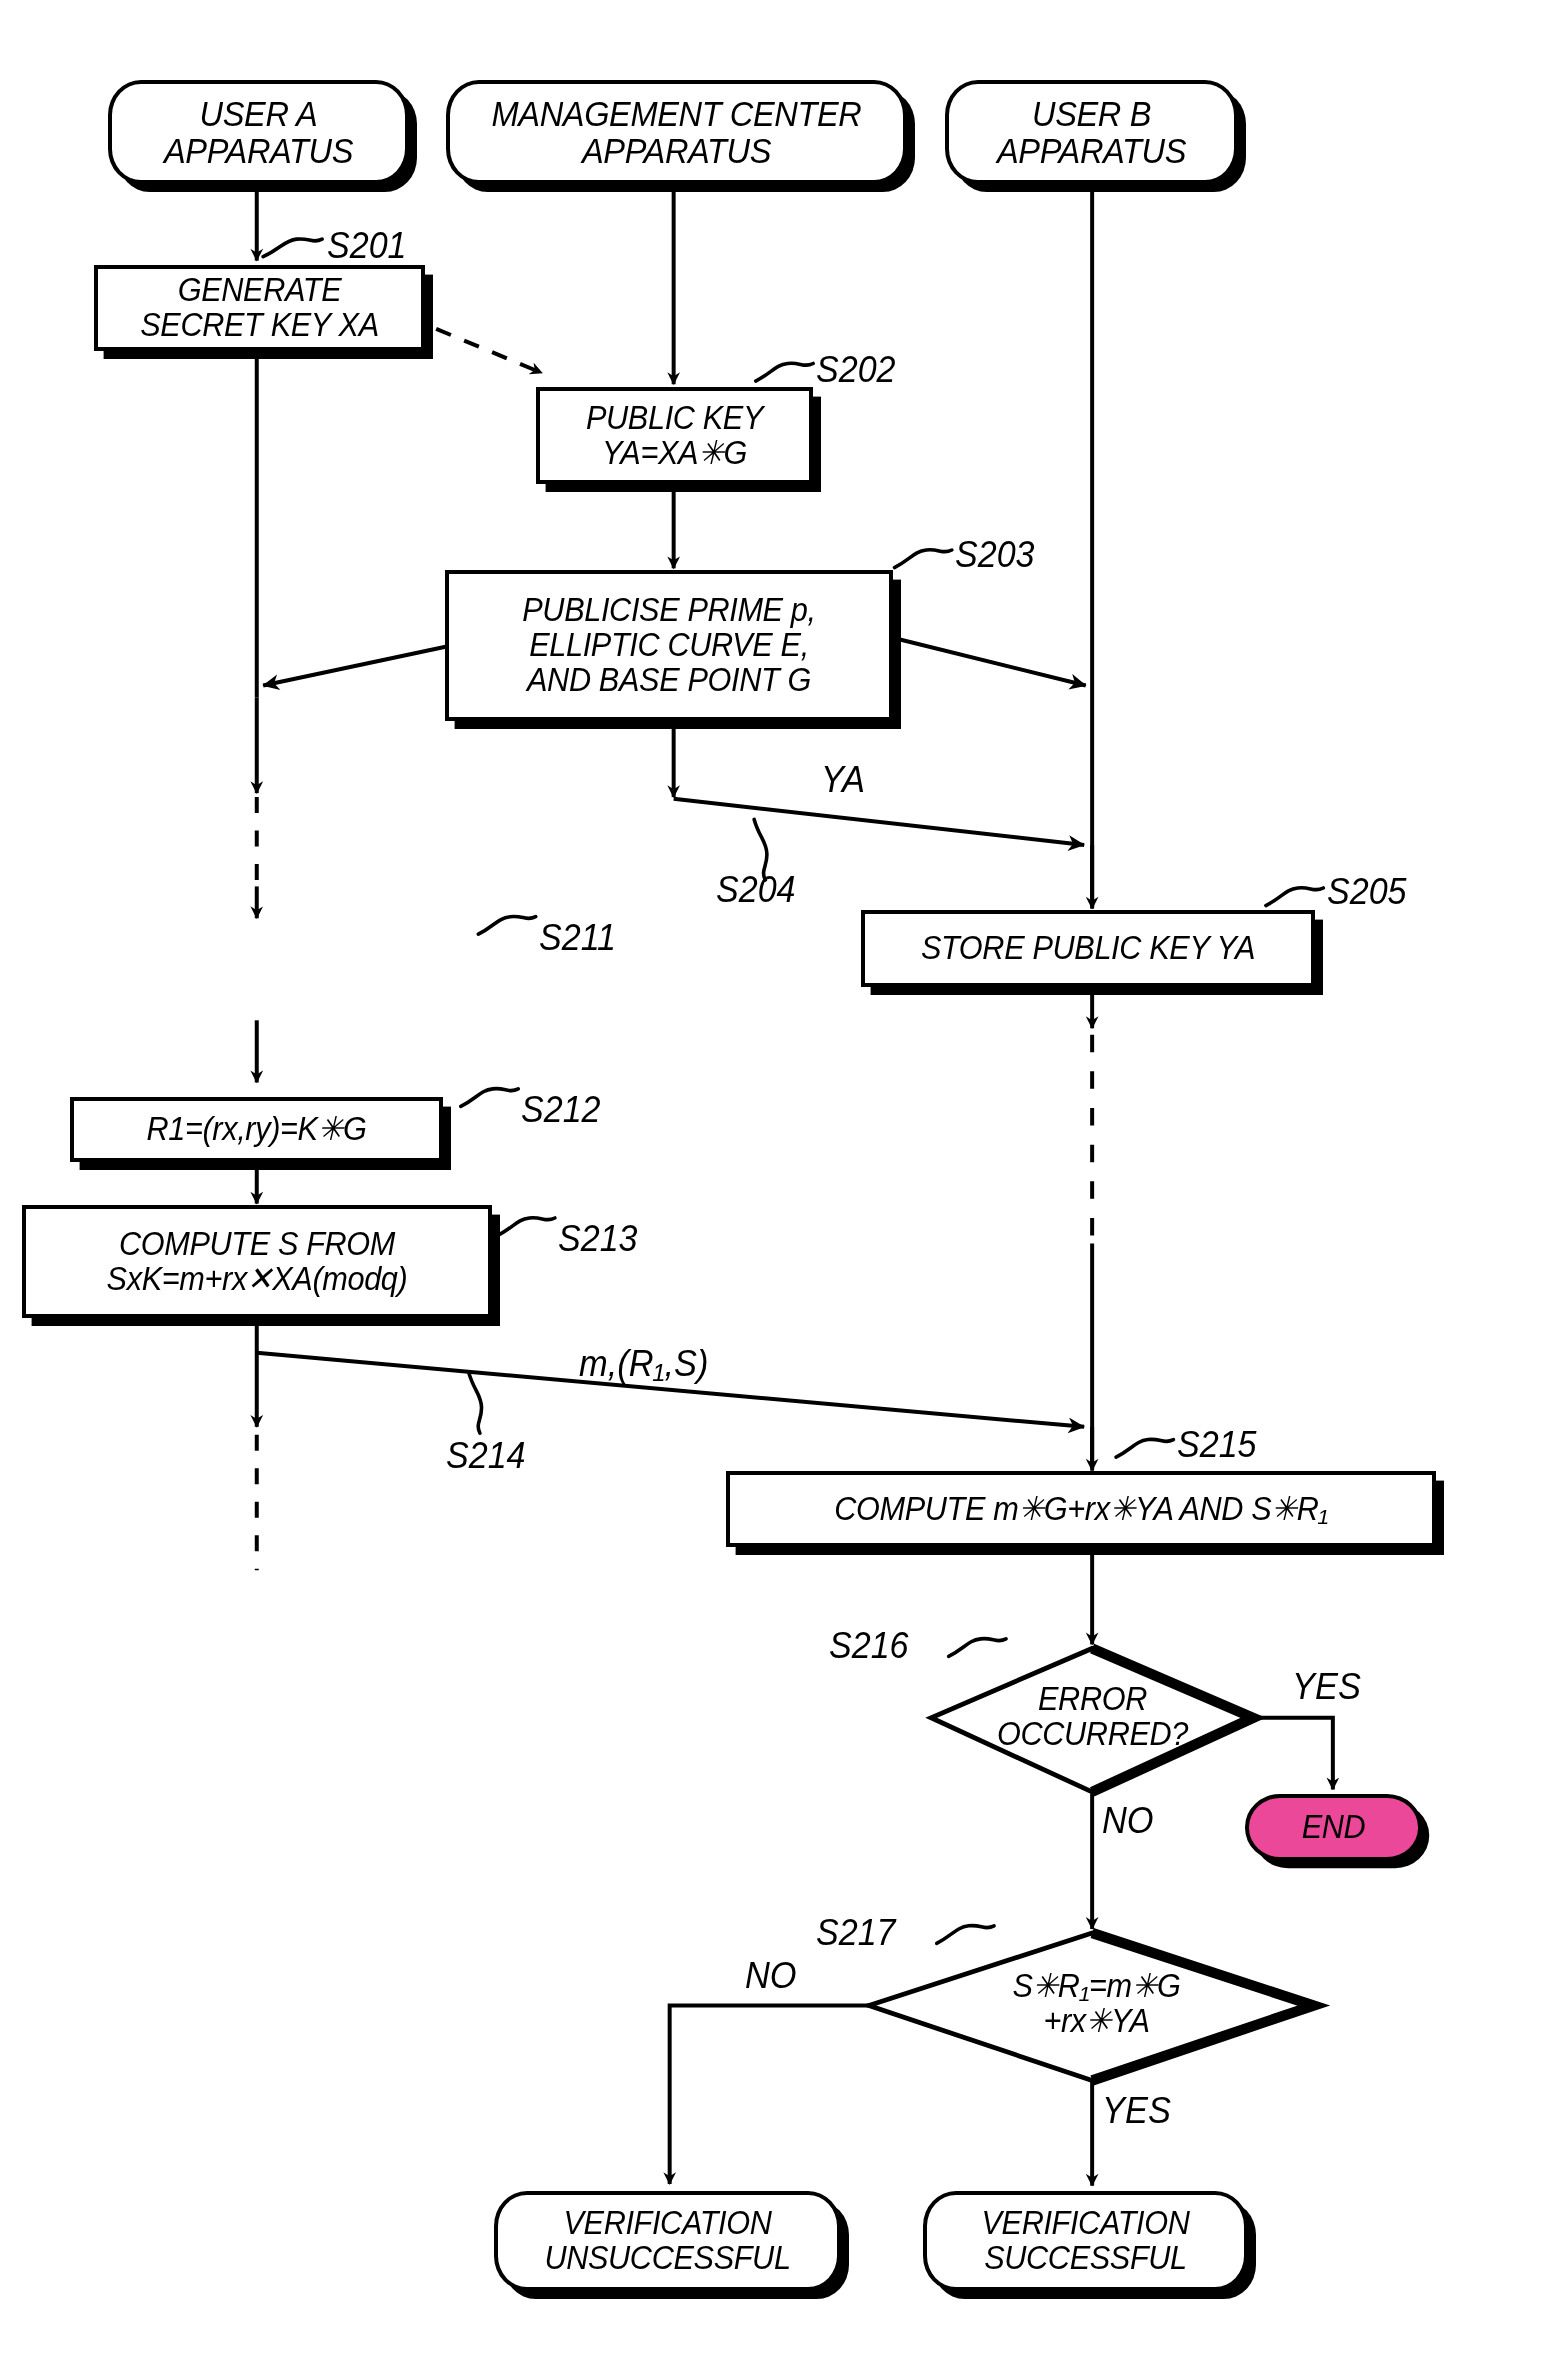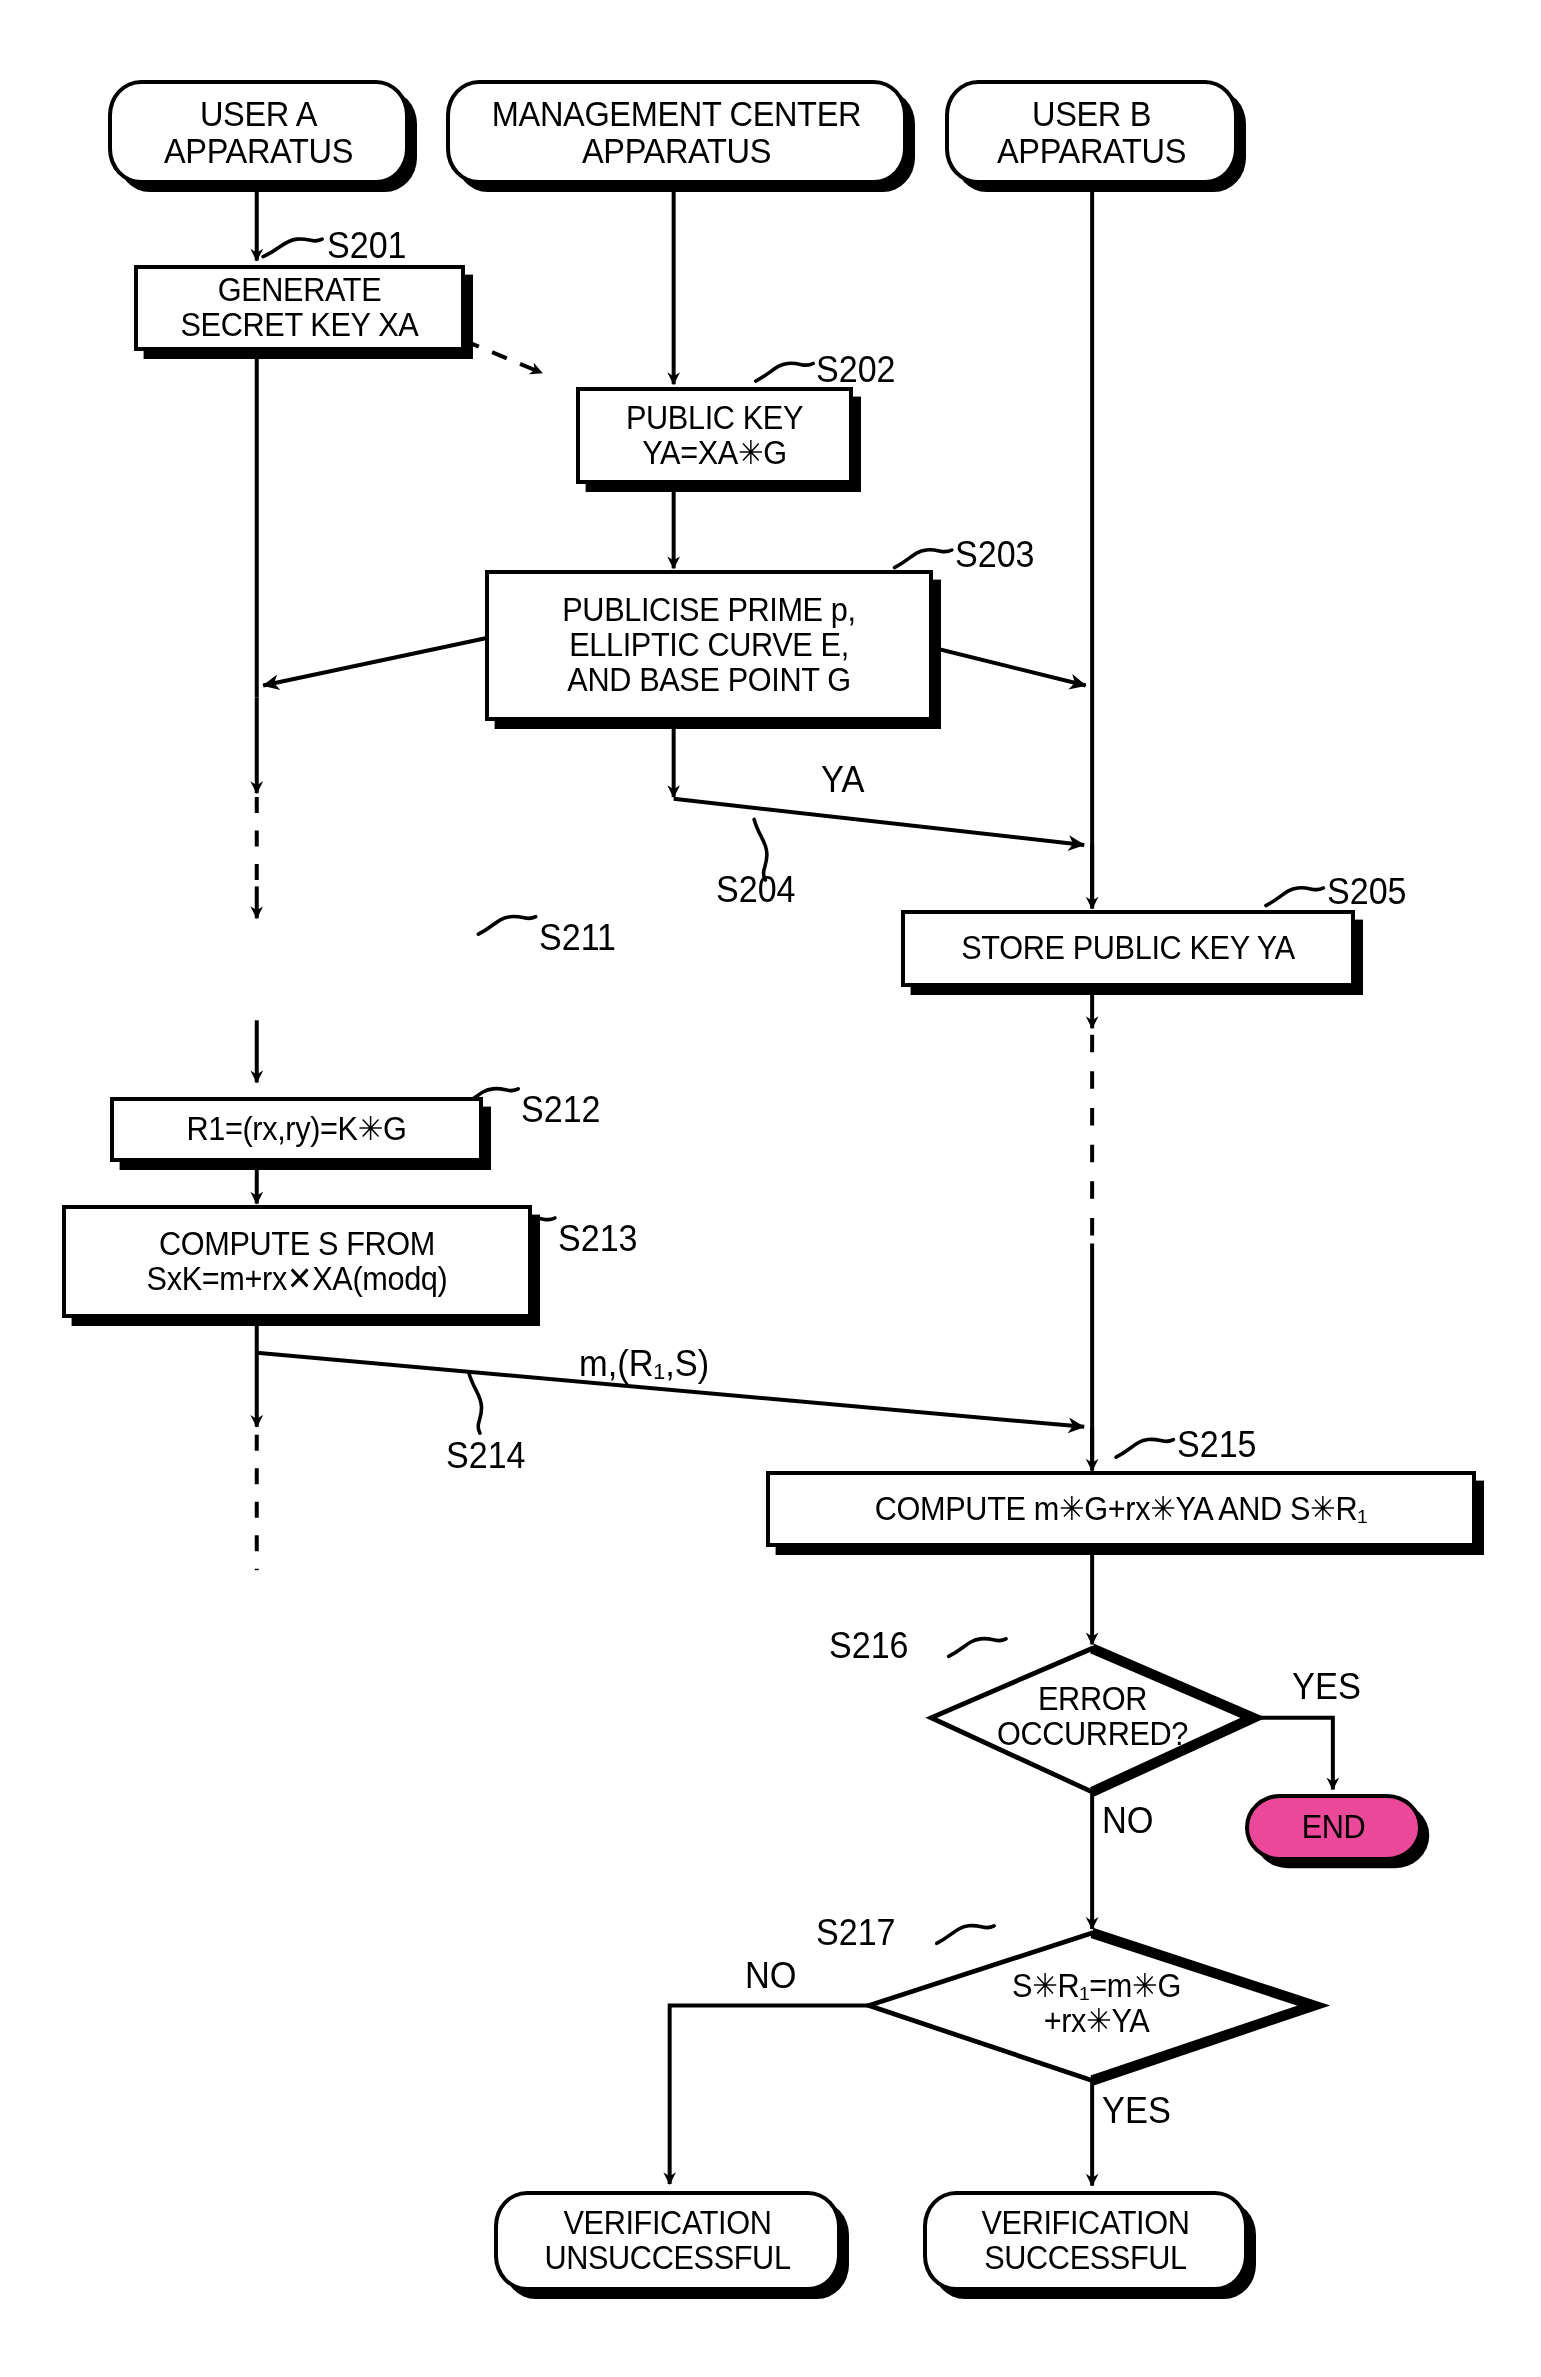--- a/index.html
+++ b/index.html
@@ -1,33 +1,33 @@
 <!DOCTYPE html>
 <html style="font-size:12.8px"><head>
 <meta charset="utf-8">
 <style>
   html,body{margin:0;padding:0;background:#fff;}
   body{font-family:"Liberation Sans",sans-serif;}
-  #stage{position:relative;width:1541px;height:2377px;background:#fff;overflow:hidden;}
+  #stage{position:relative;width:1541px;height:2377px;background:#fff;overflow:hidden;font-style:italic;}
   #svgroot{position:absolute;left:0;top:0;width:1541px;height:2377px;}
 
   .nodeWrap{position:absolute;box-sizing:border-box;}
   .lbl{
     position:absolute;left:0;top:0;width:100%;height:100%;
     display:flex;flex-direction:column;align-items:center;justify-content:center;
     text-align:center;color:#000;line-height:1.06;
     font-family:"Liberation Sans",sans-serif;
     font-weight:400;
     letter-spacing:-0.4px;
     transform:scaleX(0.93);
   }
   .lbl span{display:block;white-space:nowrap;}
 
   
-  .procbox{border:4px solid #000;background:#fff;box-shadow:8.8px 8.8px 0 -0.8px #000;margin-left:40px;}
+  .procbox{border:4px solid #000;background:#fff;box-shadow:8.8px 8.8px 0 -0.8px #000;}
   
   .termbox{border:4.8px solid #000;background:#fff;border-radius:33px/35px;box-shadow:8.8px 8.8px 0 -0.8px #000;}
   .termsm{border:4.8px solid #000;background:#ec4899;border-radius:35px/33px;box-shadow:8px 8px 0 -0.8px #000;}
 
   .steplbl{position:absolute;color:#000;font-family:"Liberation Sans",sans-serif;white-space:nowrap;
            transform:scaleX(0.92);transform-origin:left center;}
   .flowlbl{position:absolute;color:#000;font-family:"Liberation Sans",sans-serif;white-space:nowrap;
            transform:scaleX(0.93);transform-origin:left center;}
 </style>
 </head>

